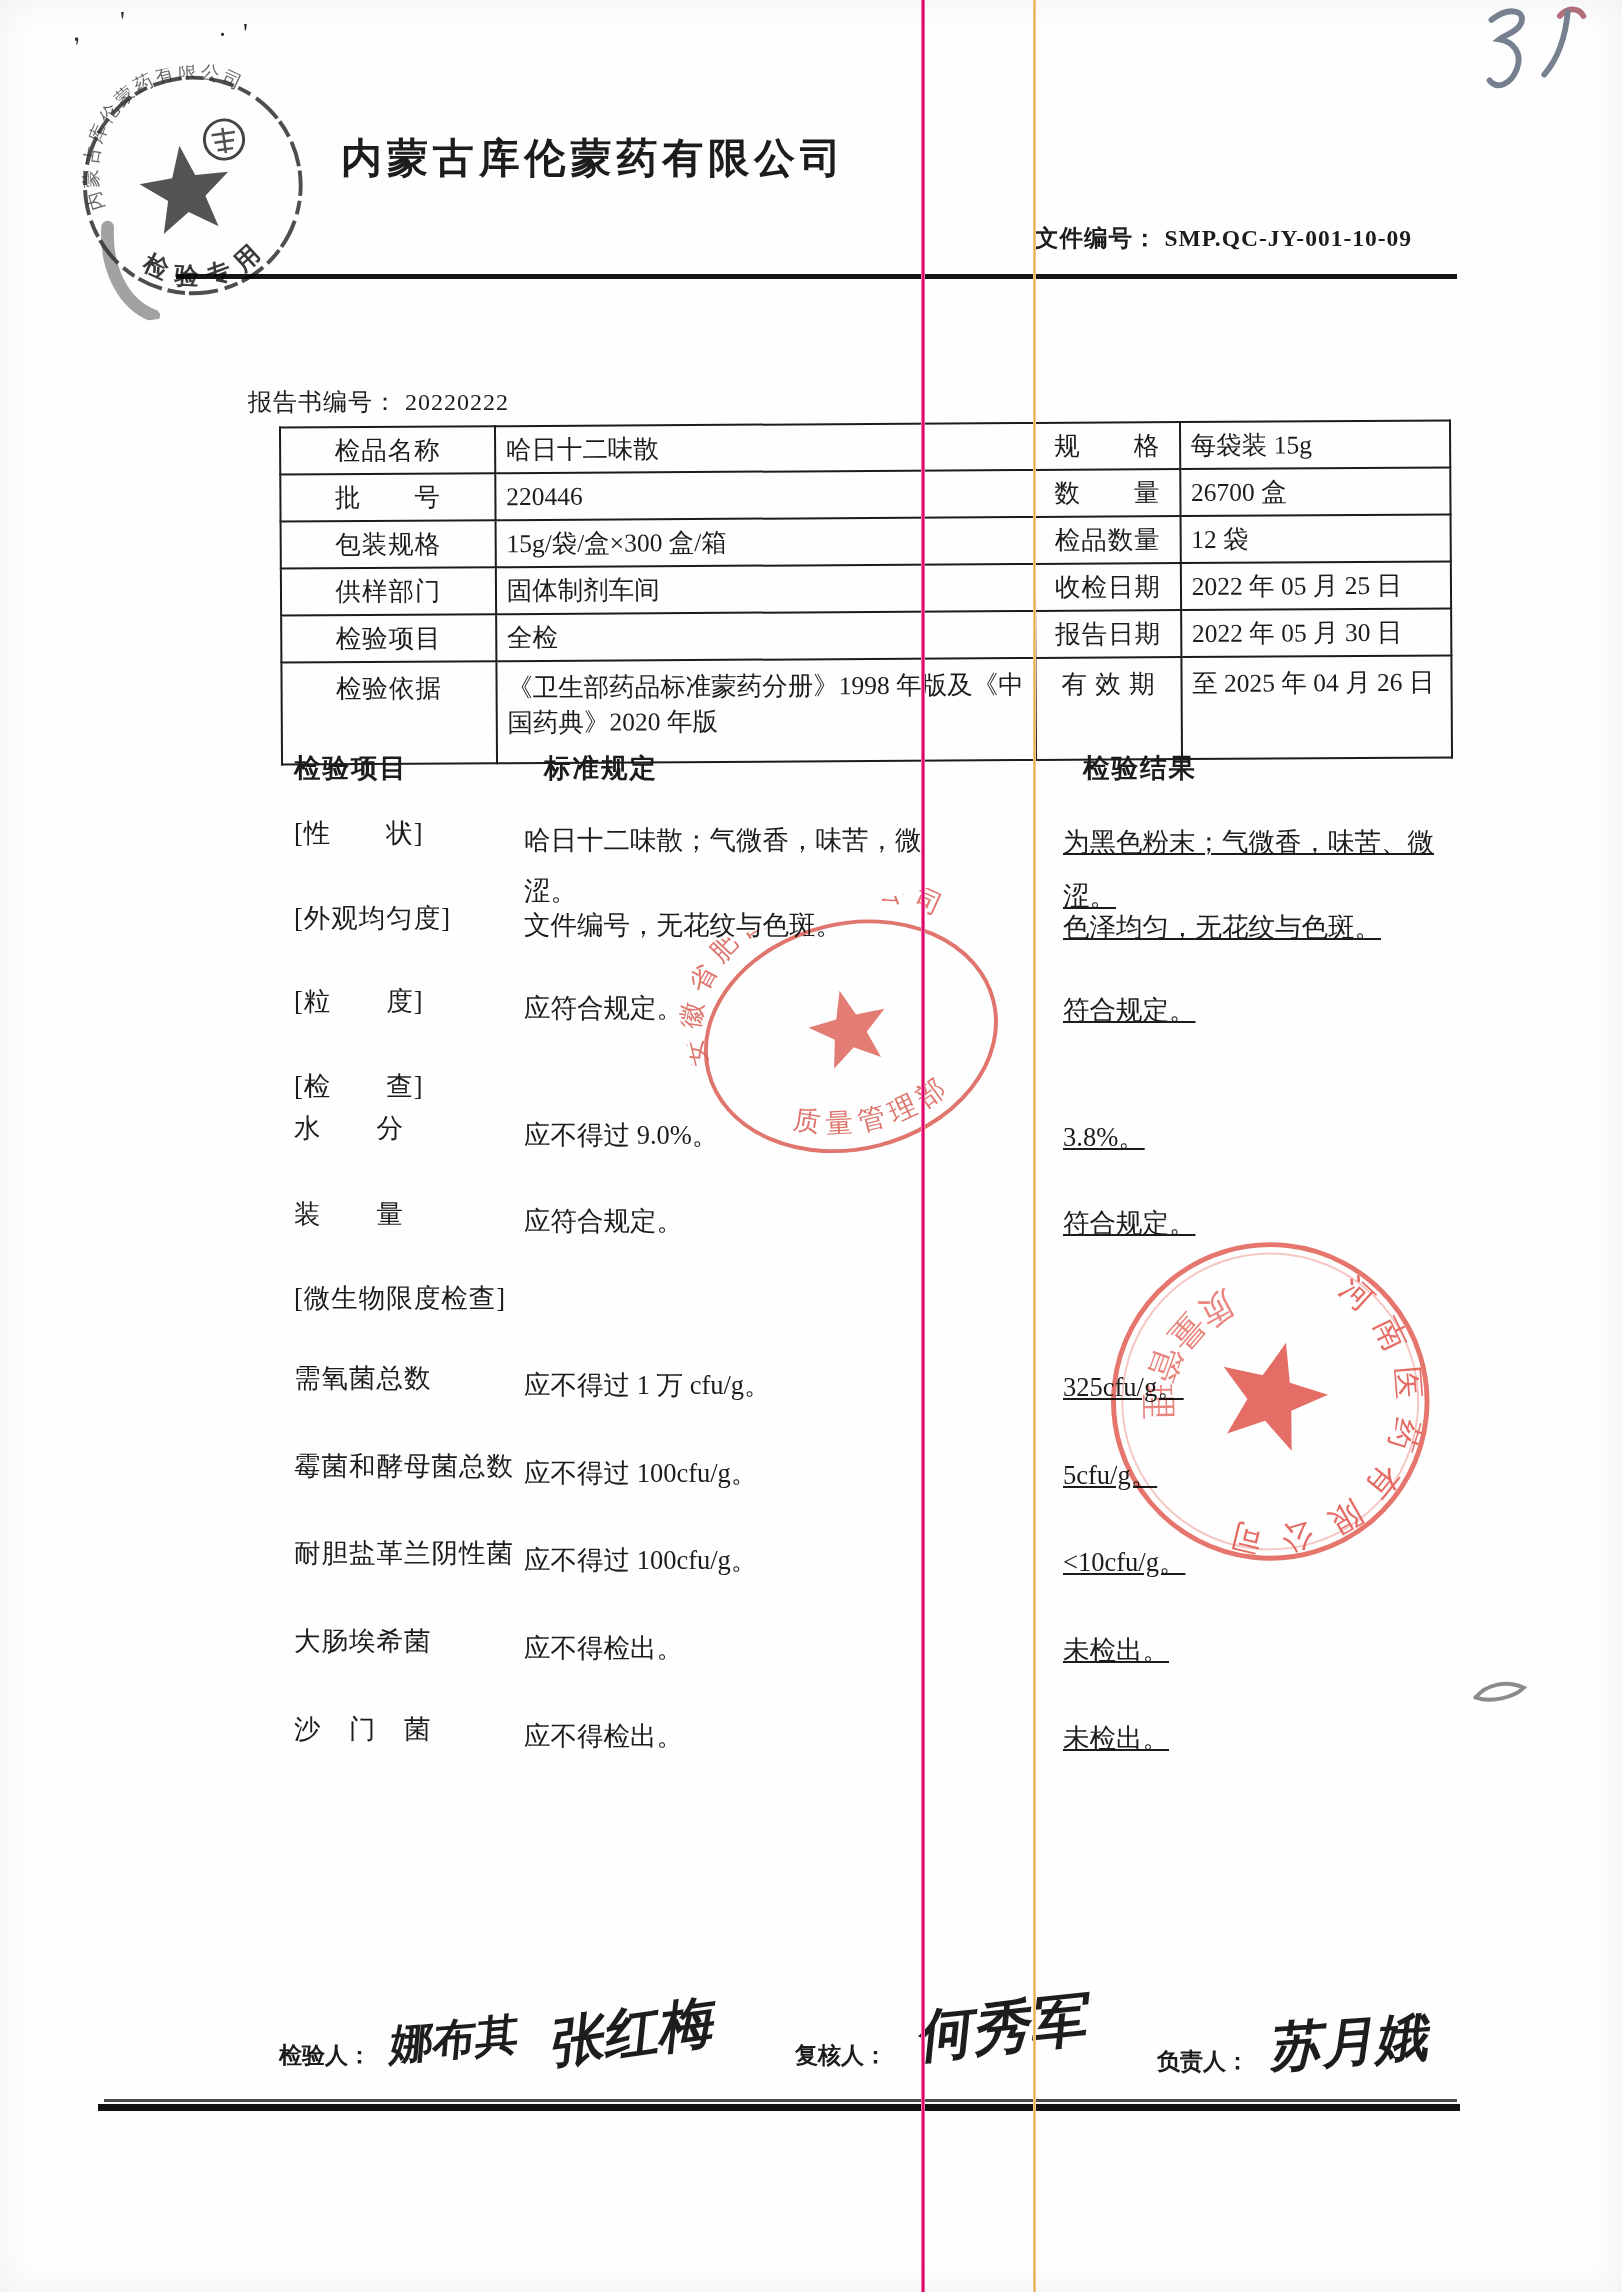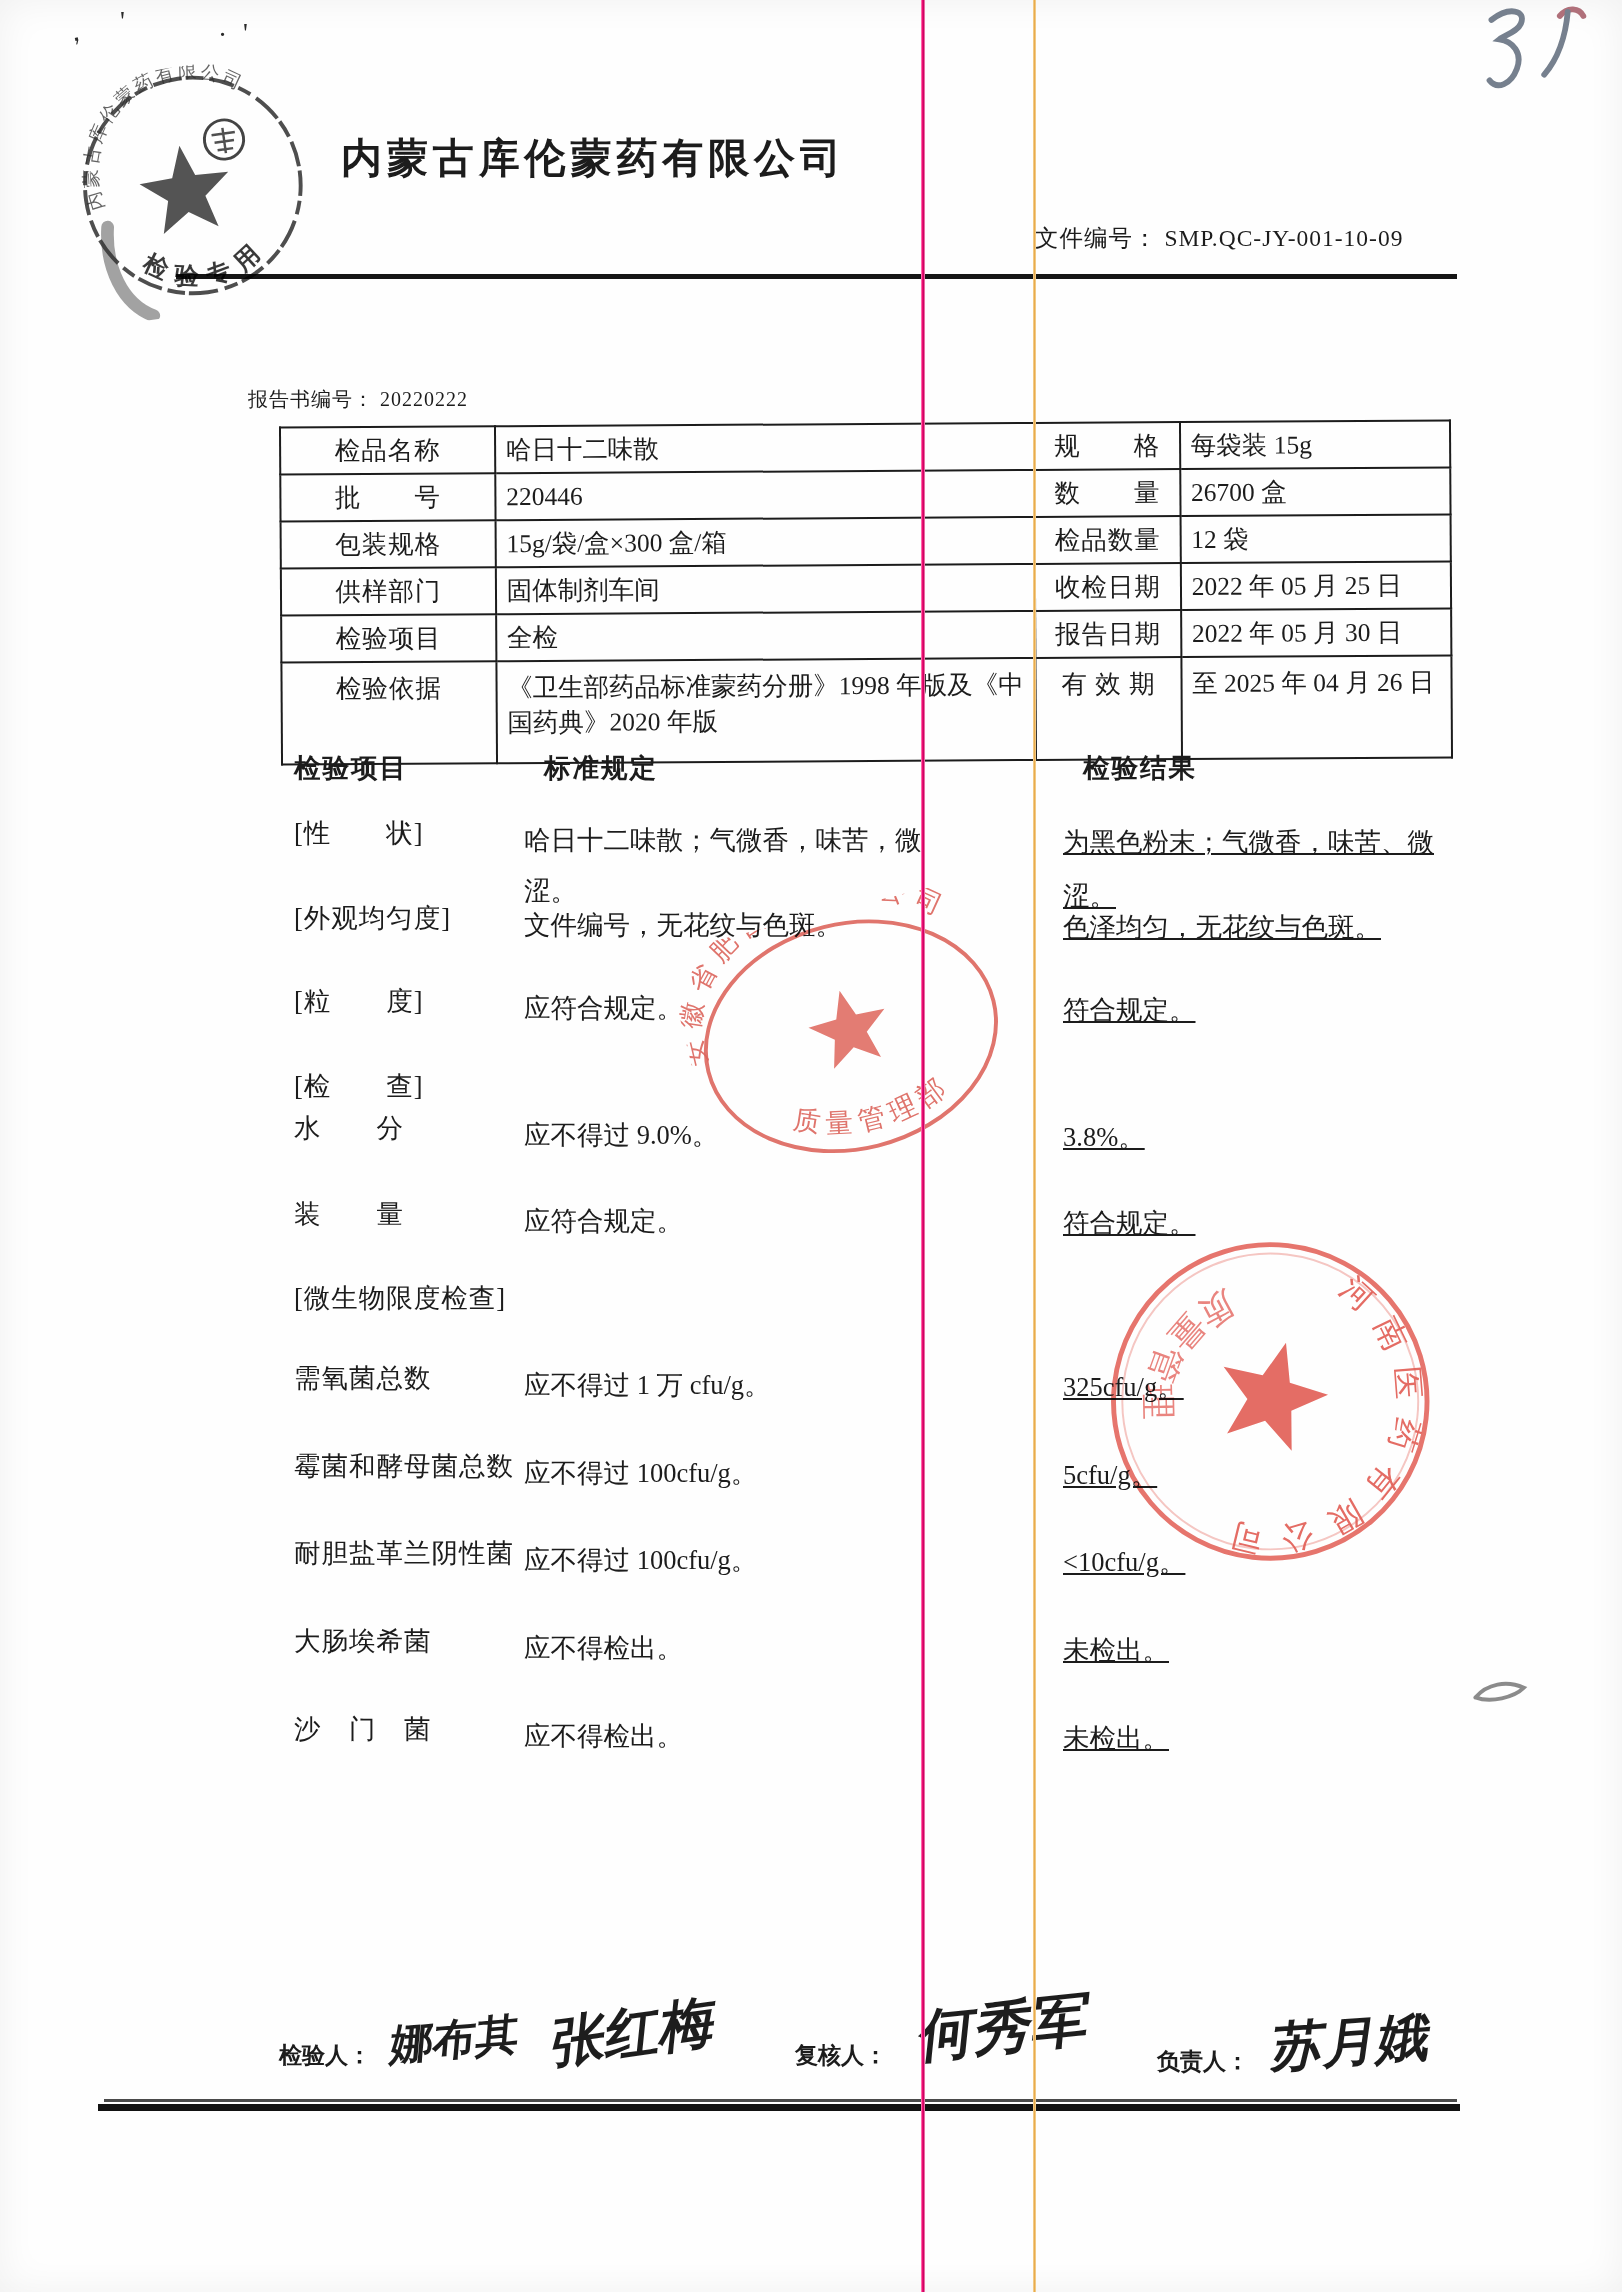--- a/index.html
+++ b/index.html
@@ -9,24 +9,24 @@
     overflow:hidden;box-shadow:inset 0 0 39px rgba(0,0,0,.06);
   }
   .abs{position:absolute;}
   
   .line-magenta{position:absolute;left:921px;top:0;width:3.9px;height:2293px;
     background:linear-gradient(90deg,#ff9ac6,#f1006e 40%,#c4005a 60%,#ff9ac6);z-index:30;}
   .line-orange{position:absolute;left:1033px;top:0;width:2.9px;height:2293px;
     background:linear-gradient(90deg,#f7d9a0,#e8ab4e 50%,#f7d9a0);z-index:30;}
   
   .company{left:341px;top:131px;font-size:41px;font-weight:bold;letter-spacing:4.9px;}
-  .doc-no{left:1035px;top:222px;font-size:23.5px;font-weight:normal;letter-spacing:1px;}
+  .doc-no{left:1035px;top:222px;font-size:23.5px;font-weight:bold;letter-spacing:1px;}
   .rule-top{left:176px;top:274px;width:1281px;height:4.9px;background:#151515;}
   .report-title{left:490px;top:294px;font-size:39px;font-weight:bold;letter-spacing:8.8px;}
-  .report-no{left:248px;top:386px;font-size:20px;letter-spacing:1px;}
+  .report-no{left:248px;top:386px;font-size:24px;letter-spacing:1px;}
   
   table.info{
     position:absolute;left:280px;top:423px;width:1172px;
     border-collapse:collapse;table-layout:fixed;transform:rotate(-0.35deg);
     font-size:25.5px;
   }
   table.info td{border:2px solid #1c1c1c;padding:2px 9.8px;height:41px;}
   table.info tr.tall td{height:90px;vertical-align:top;padding-top:7.8px;}
   td.lab{text-align:center;letter-spacing:1px;}
   td.val{text-align:left;padding-left:15.7px;}

